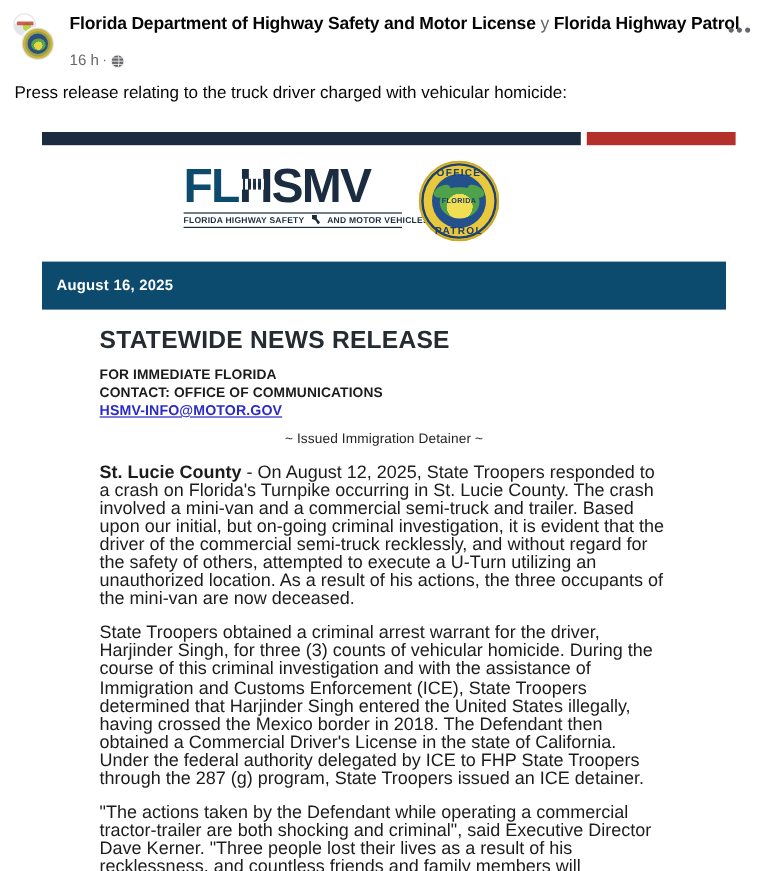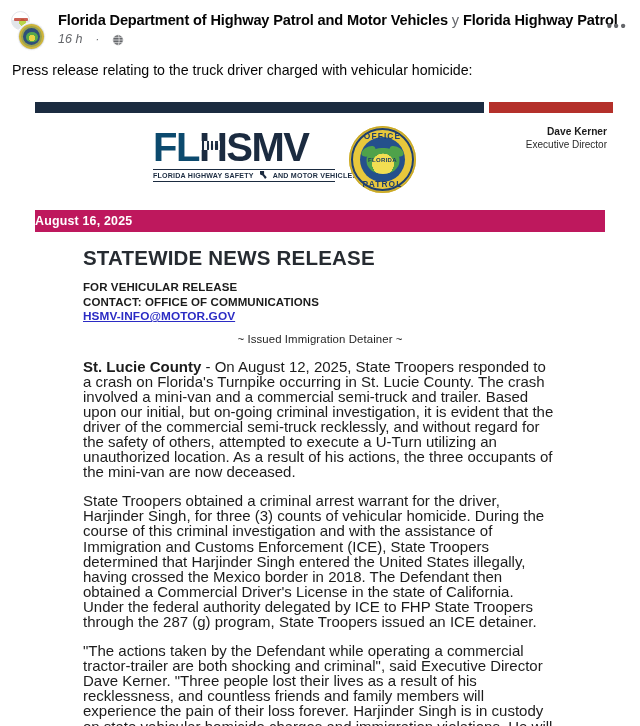--- a/index.html
+++ b/index.html
@@ -108,26 +108,25 @@
     letter-spacing: -0.15px;
   }
   .page-sep {
     font-weight: normal;
     color: #65676b;
     font-size: 14.6px;
   }
   .meta-line {
     display: flex;
     align-items: center;
-    gap: 13px;
+    gap: 3px;
     font-size: 12.6px;
     line-height: 17px;
     color: #65676b;
-    margin-top: 1px;
-    font-style: italic;
+    margin-top: 12px;
   }
   .meta-dot { font-size: 11px; color: #65676b; }
   .globe-icon { display: inline-flex; align-items: center; }
 
   .more-btn {
     position: absolute;
     right: 8px;
     top: 14px;
     width: 30px;
     height: 22px;
@@ -320,24 +319,25 @@
     color: #1b1b1b;
   }
   .director-title {
     font-size: 10px;
     color: #2a2a2a;
   }
 
   
   .date-bar {
     margin: 19px 8px 0 8px;
-    height: 22px;
-    background: #be185d;
+    height: 40px;
+    background: #0c4a6e;
     display: flex;
     align-items: center;
+    padding-left: 12px;
     box-sizing: border-box;
   }
   .date-bar span {
     color: #ffffff;
     font-size: 12.4px;
     font-weight: bold;
     letter-spacing: 0.2px;
   }
 
   
@@ -403,21 +403,21 @@
       <div class="avatar-small"></div>
       <div class="avatar-main">
         <div class="ring"></div>
         <div class="inner"></div>
         <div class="cit"></div>
       </div>
     </div>
 
     <div class="header-text">
       <div class="page-line">
-        <span>Florida Department of Highway Patrol and Motor Vehicles</span>
+        <span>Florida Department of Highway Safety and Motor License</span>
         <span class="page-sep">y</span>
         <span>Florida Highway Patrol</span>
       </div>
       <div class="meta-line">
         <span>16 h</span>
         <span class="meta-dot">·</span>
         <span class="globe-icon">
           <svg width="12" height="12" viewBox="0 0 16 16" aria-hidden="true">
             <circle cx="8" cy="8" r="7" fill="#65676b"></circle>
             <path d="M8 1.2c2 1.6 2 11.9 0 13.6M1.3 8h13.4M2.6 4.4h10.8M2.6 11.6h10.8" stroke="#ffffff" stroke-width="0.9" fill="none"></path>
@@ -462,36 +462,32 @@
           <div class="arc-top">OFFICE</div>
           <div class="b-core">
             <div class="leaf-l"></div>
             <div class="leaf-r"></div>
             <div class="citrus"></div>
             <div class="fl-label">FLORIDA</div>
           </div>
           <div class="arc-bot">PATROL</div>
         </div>
 
-        <div class="director-block">
-          <div class="director-name">Dave Kerner</div>
-          <div class="director-title">Executive Director</div>
-        </div>
       </div>
 
       <div class="date-bar">
         <span>August 16, 2025</span>
       </div>
 
       <div class="release-body">
 
         <div class="statewide-title">STATEWIDE NEWS RELEASE</div>
 
         <div class="meta-block">
-          <div>FOR VEHICULAR RELEASE</div>
+          <div>FOR IMMEDIATE FLORIDA</div>
           <div>CONTACT: OFFICE OF COMMUNICATIONS</div>
           <a class="contact-email" href="#">HSMV-INFO@MOTOR.GOV</a>
         </div>
 
 
         <div class="subhead">~ Issued Immigration Detainer ~</div>
 
         <div class="para"><b>St. Lucie County</b><span> - On August 12, 2025, State Troopers responded to a crash on Florida's Turnpike occurring in St. Lucie County. The crash involved a mini-van and a commercial semi-truck and trailer. Based upon our initial, but on-going criminal investigation, it is evident that the driver of the commercial semi-truck recklessly, and without regard for the safety of others, attempted to execute a U-Turn utilizing an unauthorized location. As a result of his actions, the three occupants of the mini-van are now deceased.</span></div>
 
         <div class="para">State Troopers obtained a criminal arrest warrant for the driver, Harjinder Singh, for three (3) counts of vehicular homicide. During the course of this criminal investigation and with the assistance of Immigration and Customs Enforcement (ICE), State Troopers determined that Harjinder Singh entered the United States illegally, having crossed the Mexico border in 2018. The Defendant then obtained a Commercial Driver's License in the state of California. Under the federal authority delegated by ICE to FHP State Troopers through the 287 (g) program, State Troopers issued an ICE detainer.</div>

